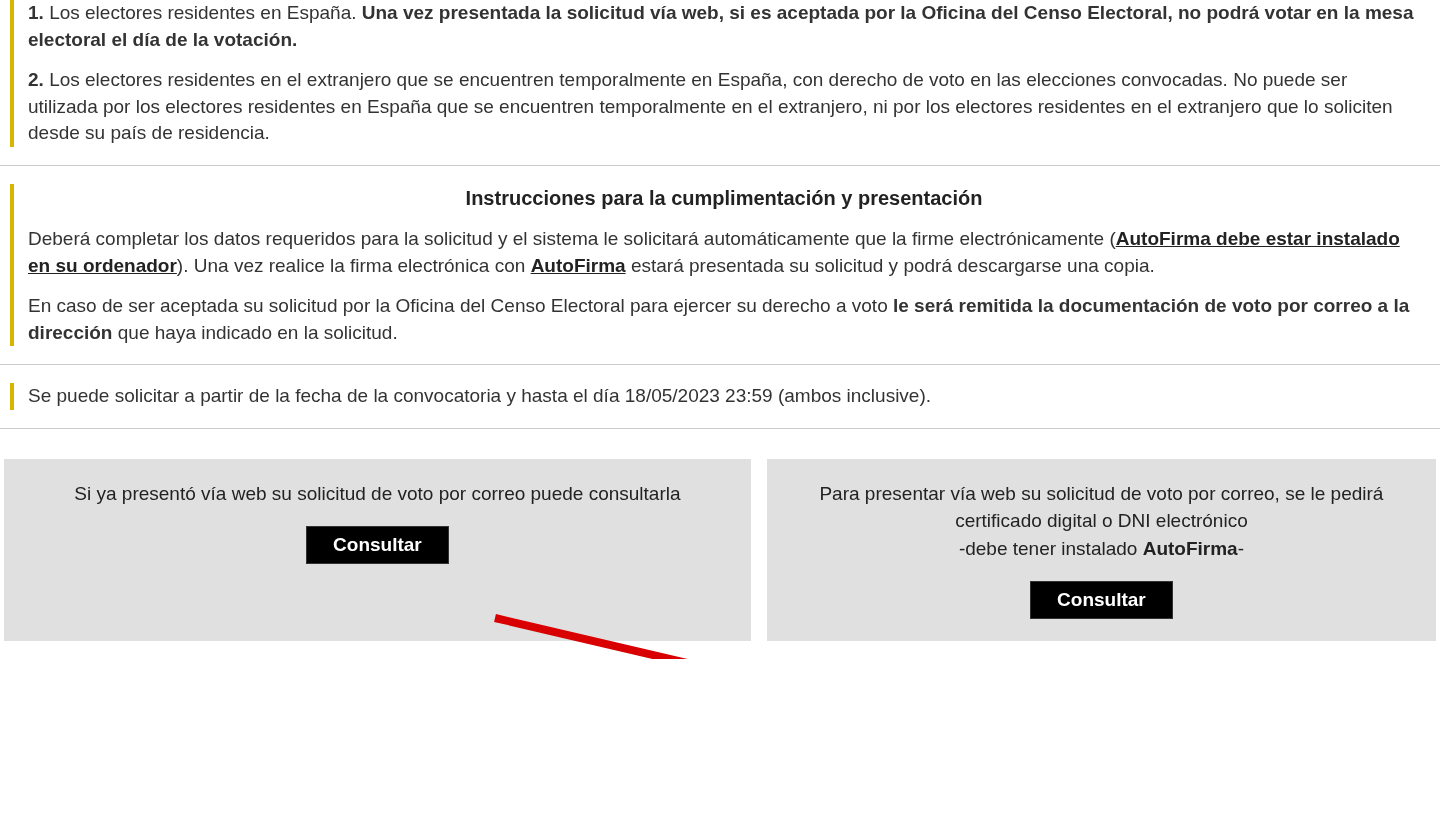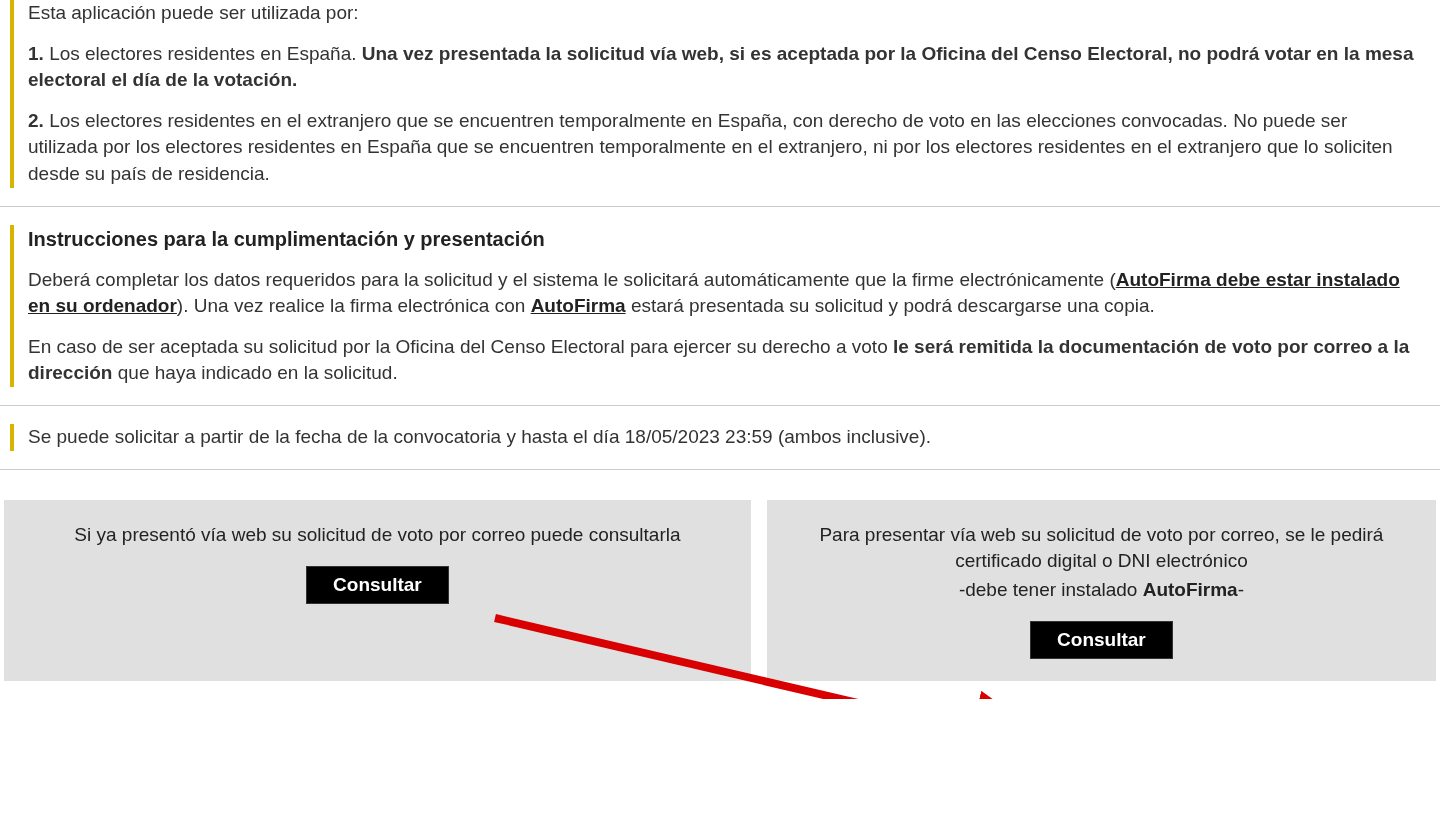--- a/index.html
+++ b/index.html
@@ -20,20 +20,21 @@
     margin-left: 10px;
     margin-right: 20px;
     margin-top: 0;
   }
   .section p { margin-bottom: 14px; }
   .section-title {
     font-weight: bold;
     color: #222;
     margin-bottom: 8px;
     font-size: 20px;
+    text-align: center;
   }
   .divider {
     border: none;
     border-top: 1px solid #ccc;
     margin: 18px 0;
     width: 100%;
   }
   .bold { font-weight: bold; }
   .link-like {
     font-weight: bold;
@@ -76,21 +77,20 @@
     pointer-events: none;
     z-index: 50;
   }
 </style>
 </head>
 <body>
 
 <div class="page">
 
   <div class="section">
-    <p>Esta aplicación puede ser utilizada por:</p>
     <p>
       <span class="bold">1.</span><span> Los electores residentes en España. </span><span class="bold">Una vez presentada la solicitud vía web, si es aceptada por la Oficina del Censo Electoral, no podrá votar en la mesa electoral el día de la votación.</span>
     </p>
     <p>
       <span class="bold">2.</span><span> Los electores residentes en el extranjero que se encuentren temporalmente en España, con derecho de voto en las elecciones convocadas. No puede ser utilizada por los electores residentes en España que se encuentren temporalmente en el extranjero, ni por los electores residentes en el extranjero que lo soliciten desde su país de residencia.</span>
     </p>
   </div>
 
   <hr class="divider">
 

